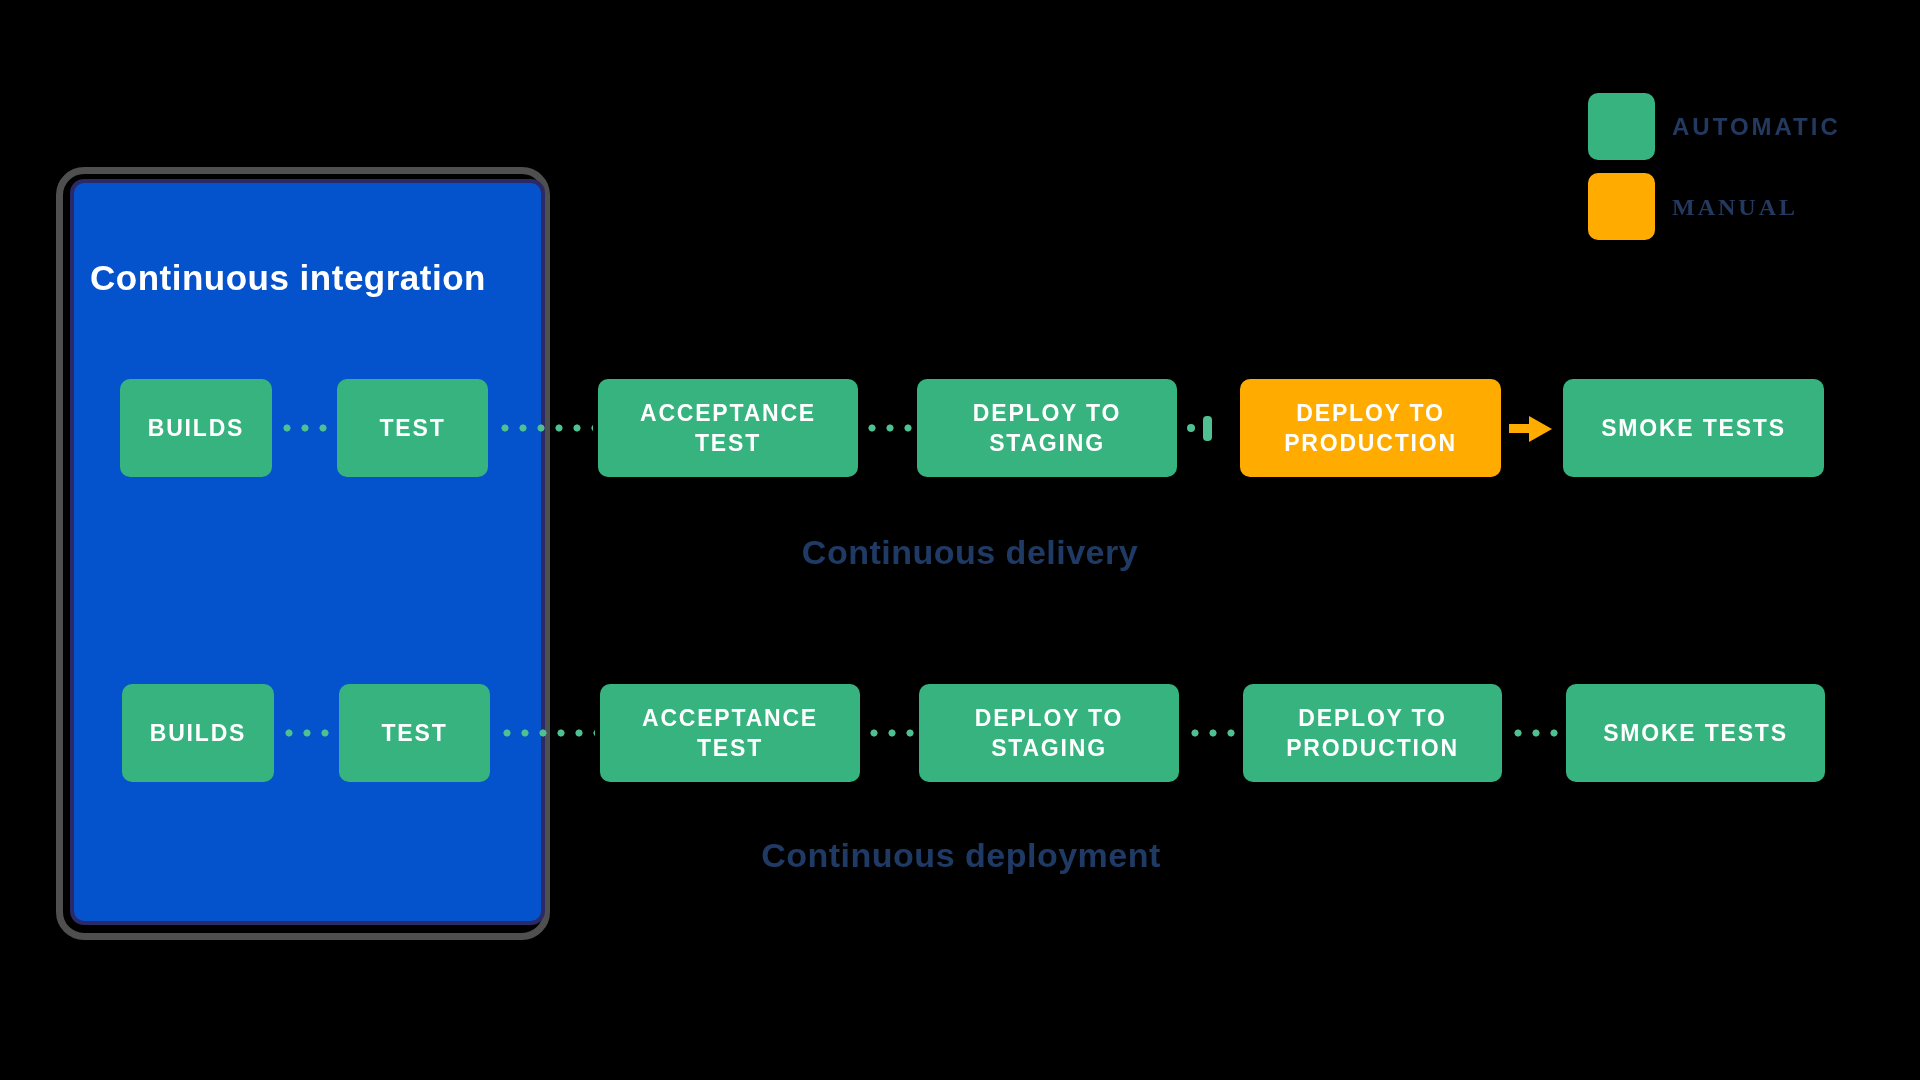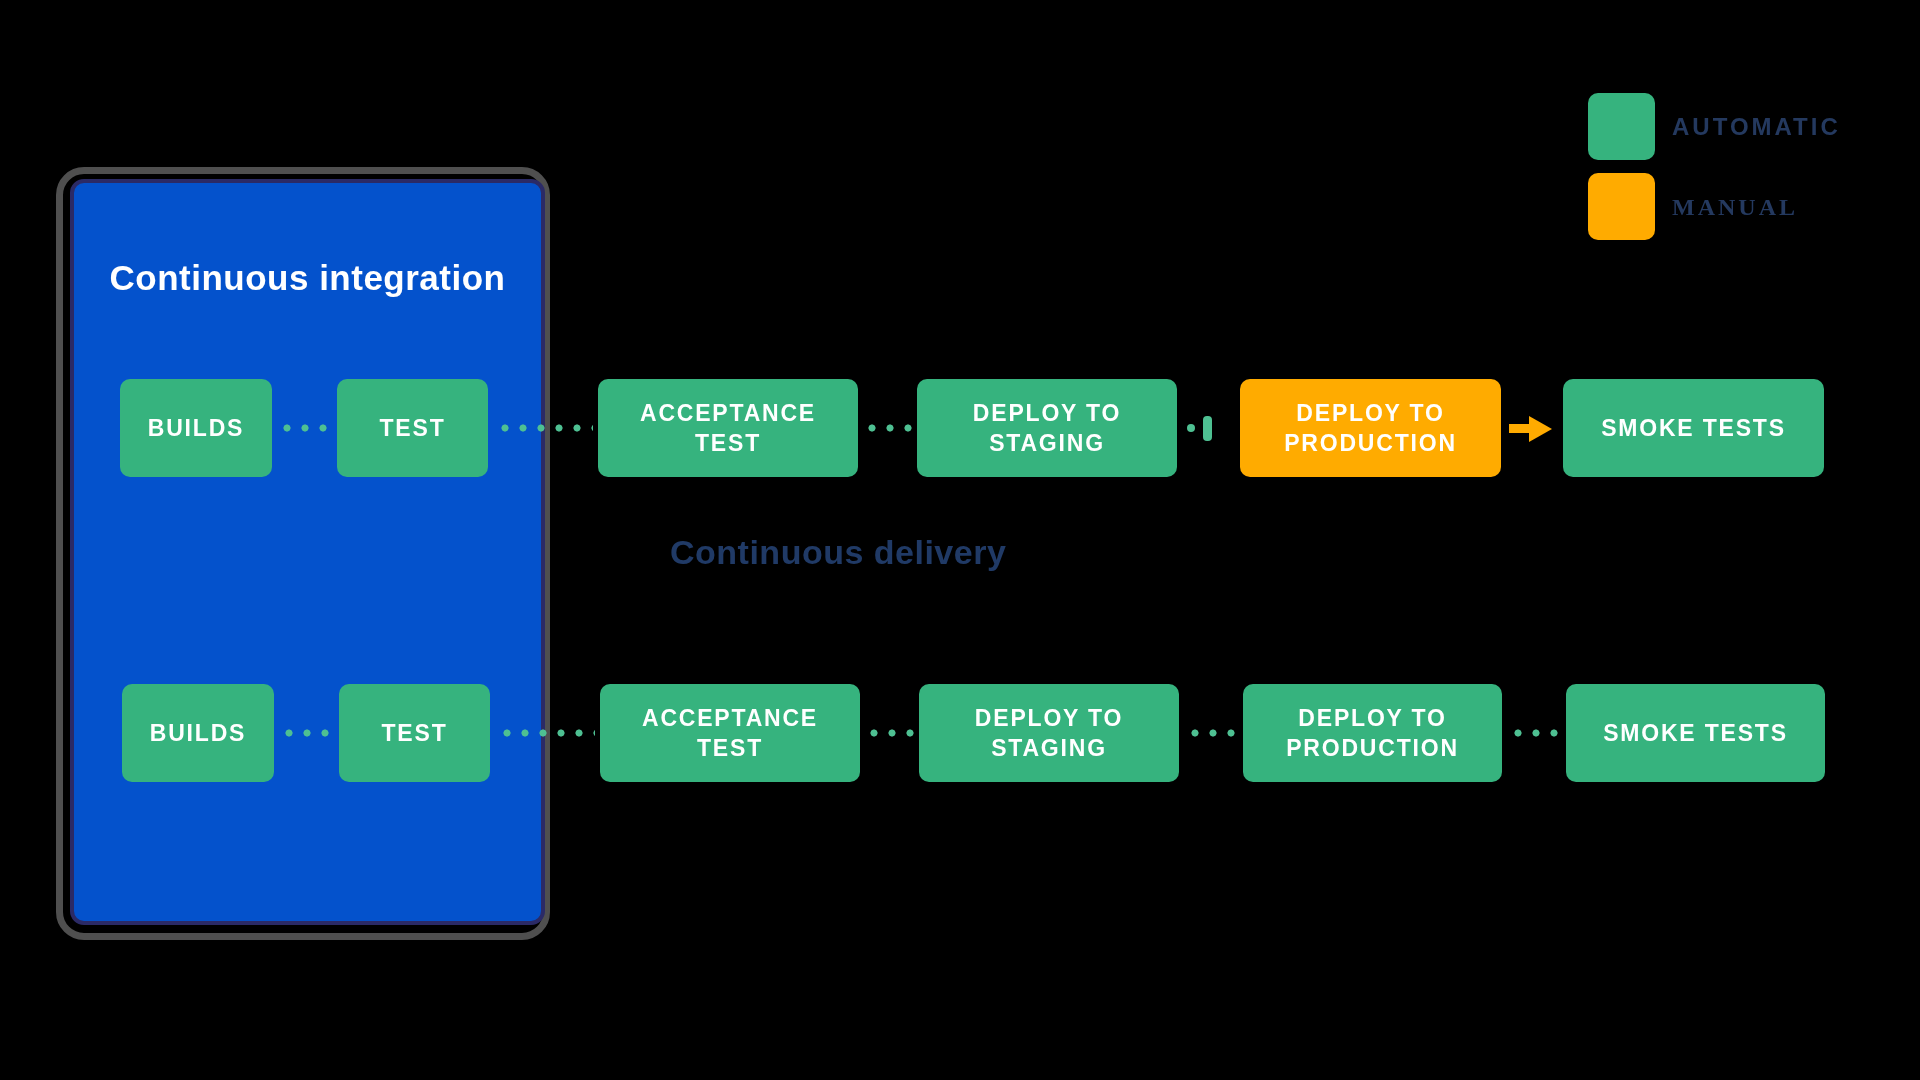--- a/index.html
+++ b/index.html
@@ -16,33 +16,33 @@
   
   .ci-ring{
     left:56px;top:167px;width:494px;height:773px;
     border:7px solid #4F4F4F;border-radius:28px;z-index:1;box-sizing:border-box;
   }
   .ci-box{
     left:70px;top:179px;width:475px;height:746px;
     border:4px solid #2B2A66;border-radius:14px;z-index:2;box-sizing:border-box;
   }
   .ci-title{
-    left:90px;top:258px;width:435px;text-align:center;z-index:3;
+    left:90px;top:258px;width:435px;text-align:left;z-index:3;
     color:#FFFFFF;font-size:35px;font-weight:700;letter-spacing:0.5px;
   }
   
   .stage{
     height:98px;border-radius:10px;z-index:4;
     display:flex;align-items:center;justify-content:center;text-align:center;
     color:#FFFFFF;font-size:23px;font-weight:800;letter-spacing:1.8px;
     line-height:1.32;white-space:pre-line;box-sizing:border-box;padding:0 6px;
   }
   
   .caption{
-    width:600px;z-index:3;
+    width:600px;text-align:center;z-index:3;
     color:#203A66;font-size:34px;font-weight:700;letter-spacing:0.5px;
   }
   
   .dots{
     height:8px;z-index:5;
     background-image:radial-gradient(circle,#4EC092 3.2px,transparent 3.9px);
     background-size:18px 8px;background-repeat:repeat-x;background-position:0 50%;
   }
   .gate-dot{width:8px;height:8px;border-radius:50%;background:#4EC092;z-index:5;}
   .gate-bar{width:9px;height:25px;border-radius:4px;background:#4EC092;z-index:5;}
@@ -115,14 +115,15 @@
 
   <div class="abs dots" style="left:1186px;top:729px;width:52px;"></div>
 
   <div class="abs stage" style="left: 1243px; top: 684px; width: 259px; background: rgb(54, 179, 126);">DEPLOY TO
 PRODUCTION</div>
 
   <div class="abs dots" style="left:1509px;top:729px;width:52px;"></div>
 
   <div class="abs stage" style="left: 1566px; top: 684px; width: 259px; background: rgb(54, 179, 126);">SMOKE TESTS</div>
 
+  <div class="abs caption" style="left:661px;top:836px;">Continuous deployment</div>
 
 </div>
 
 </body></html>

